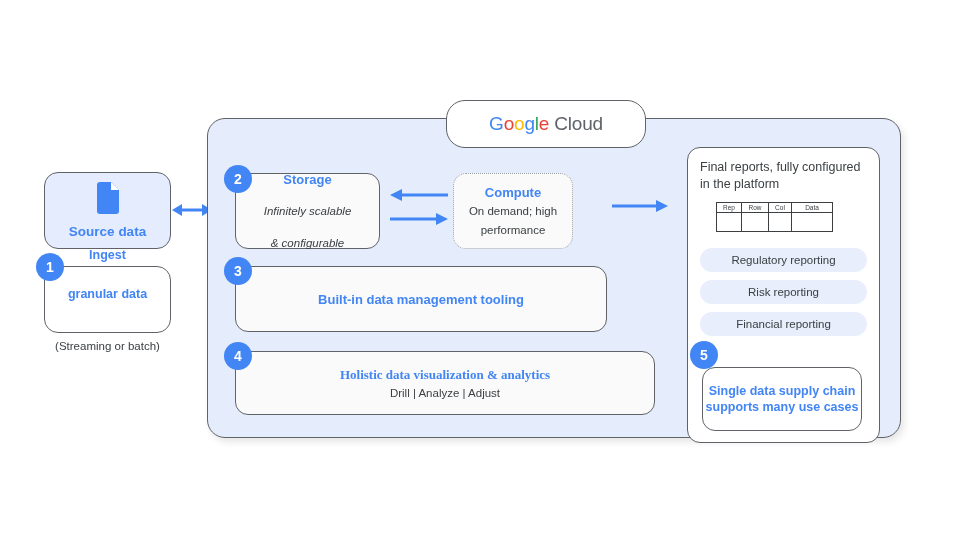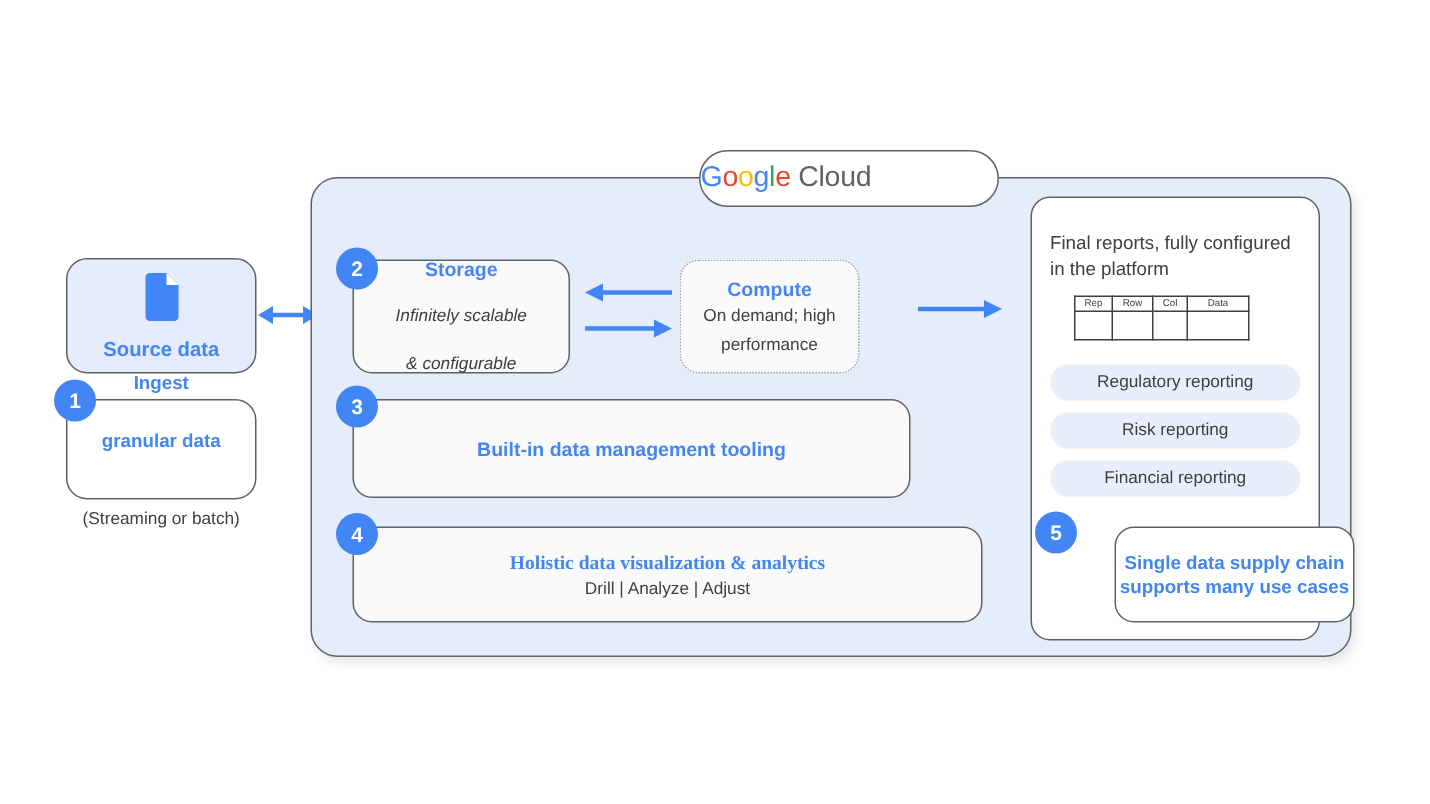--- a/index.html
+++ b/index.html
@@ -94,31 +94,31 @@
     height: 320px;
     background: #e5ecfb;
     border: 1.6px solid #5f6368;
     border-radius: 18px;
     box-sizing: border-box;
     box-shadow: 3px 4px 7px rgba(0,0,0,0.10);
   }
 
   
   #gcloud-pill {
-    left: 466px;
+    left: 446px;
     top: 100px;
     width: 200px;
-    height: 38px;
+    height: 48px;
     background: #ffffff;
     border: 1.6px solid #5f6368;
     border-radius: 19px;
     box-sizing: border-box;
     display: flex;
     align-items: center;
-    justify-content: flex-start;
+    justify-content: center;
     z-index: 15;
   }
   #gcloud-pill .logo {
     font-size: 19px;
     letter-spacing: -0.2px;
     font-family: "Liberation Sans", sans-serif;
   }
   .g-b { color: #4285f4; }
   .g-r { color: #ea4335; }
   .g-y { color: #fbbc05; }
@@ -205,28 +205,28 @@
     justify-content: center;
     text-align: center;
   }
   #viz-box .t1 { font-size: 13px; color:#4285f4; font-weight:700;font-family:Liberation Serif, serif; }
   #viz-box .t2 { font-size: 11.5px; color:#3c4043; margin-top:4px;}
   #badge-4 { left: 224px; top: 342px; }
 
   
   #reports-panel {
     left: 687px;
-    top: 131px;
+    top: 147px;
     width: 193px;
     height: 296px;
     background: #ffffff;
     border: 1.6px solid #5f6368;
     border-radius: 13px;
     box-sizing: border-box;
-    padding: 22px 12px 0 12px;
+    padding: 11px 12px 0 12px;
   }
   #reports-heading {
     font-size: 12.5px;
     color: #3c4043;
     line-height: 17px;
     margin-bottom: 9px;
   }
 
   
   #mini-table {
@@ -271,21 +271,20 @@
     border-radius: 13px;
     box-sizing: border-box;
     display: flex;
     align-items: center;
     justify-content: center;
     text-align: center;
     font-size: 12.5px;
     color: #4285f4;
     font-weight: 700;
     line-height: 16px;
-    margin-left: 41px;
   }
   #badge-5 { left: 690px; top: 341px; }
 </style>
 </head>
 <body>
 
 <div class="abs" id="source-data-box">
   <span class="doc-icon">
     <svg width="26" height="32" viewBox="0 0 26 32">
       <path d="M2 3 a3 3 0 0 1 3 -3 h11 l8 8 v21 a3 3 0 0 1 -3 3 h-16 a3 3 0 0 1 -3 -3 z" fill="#4285f4"></path>

